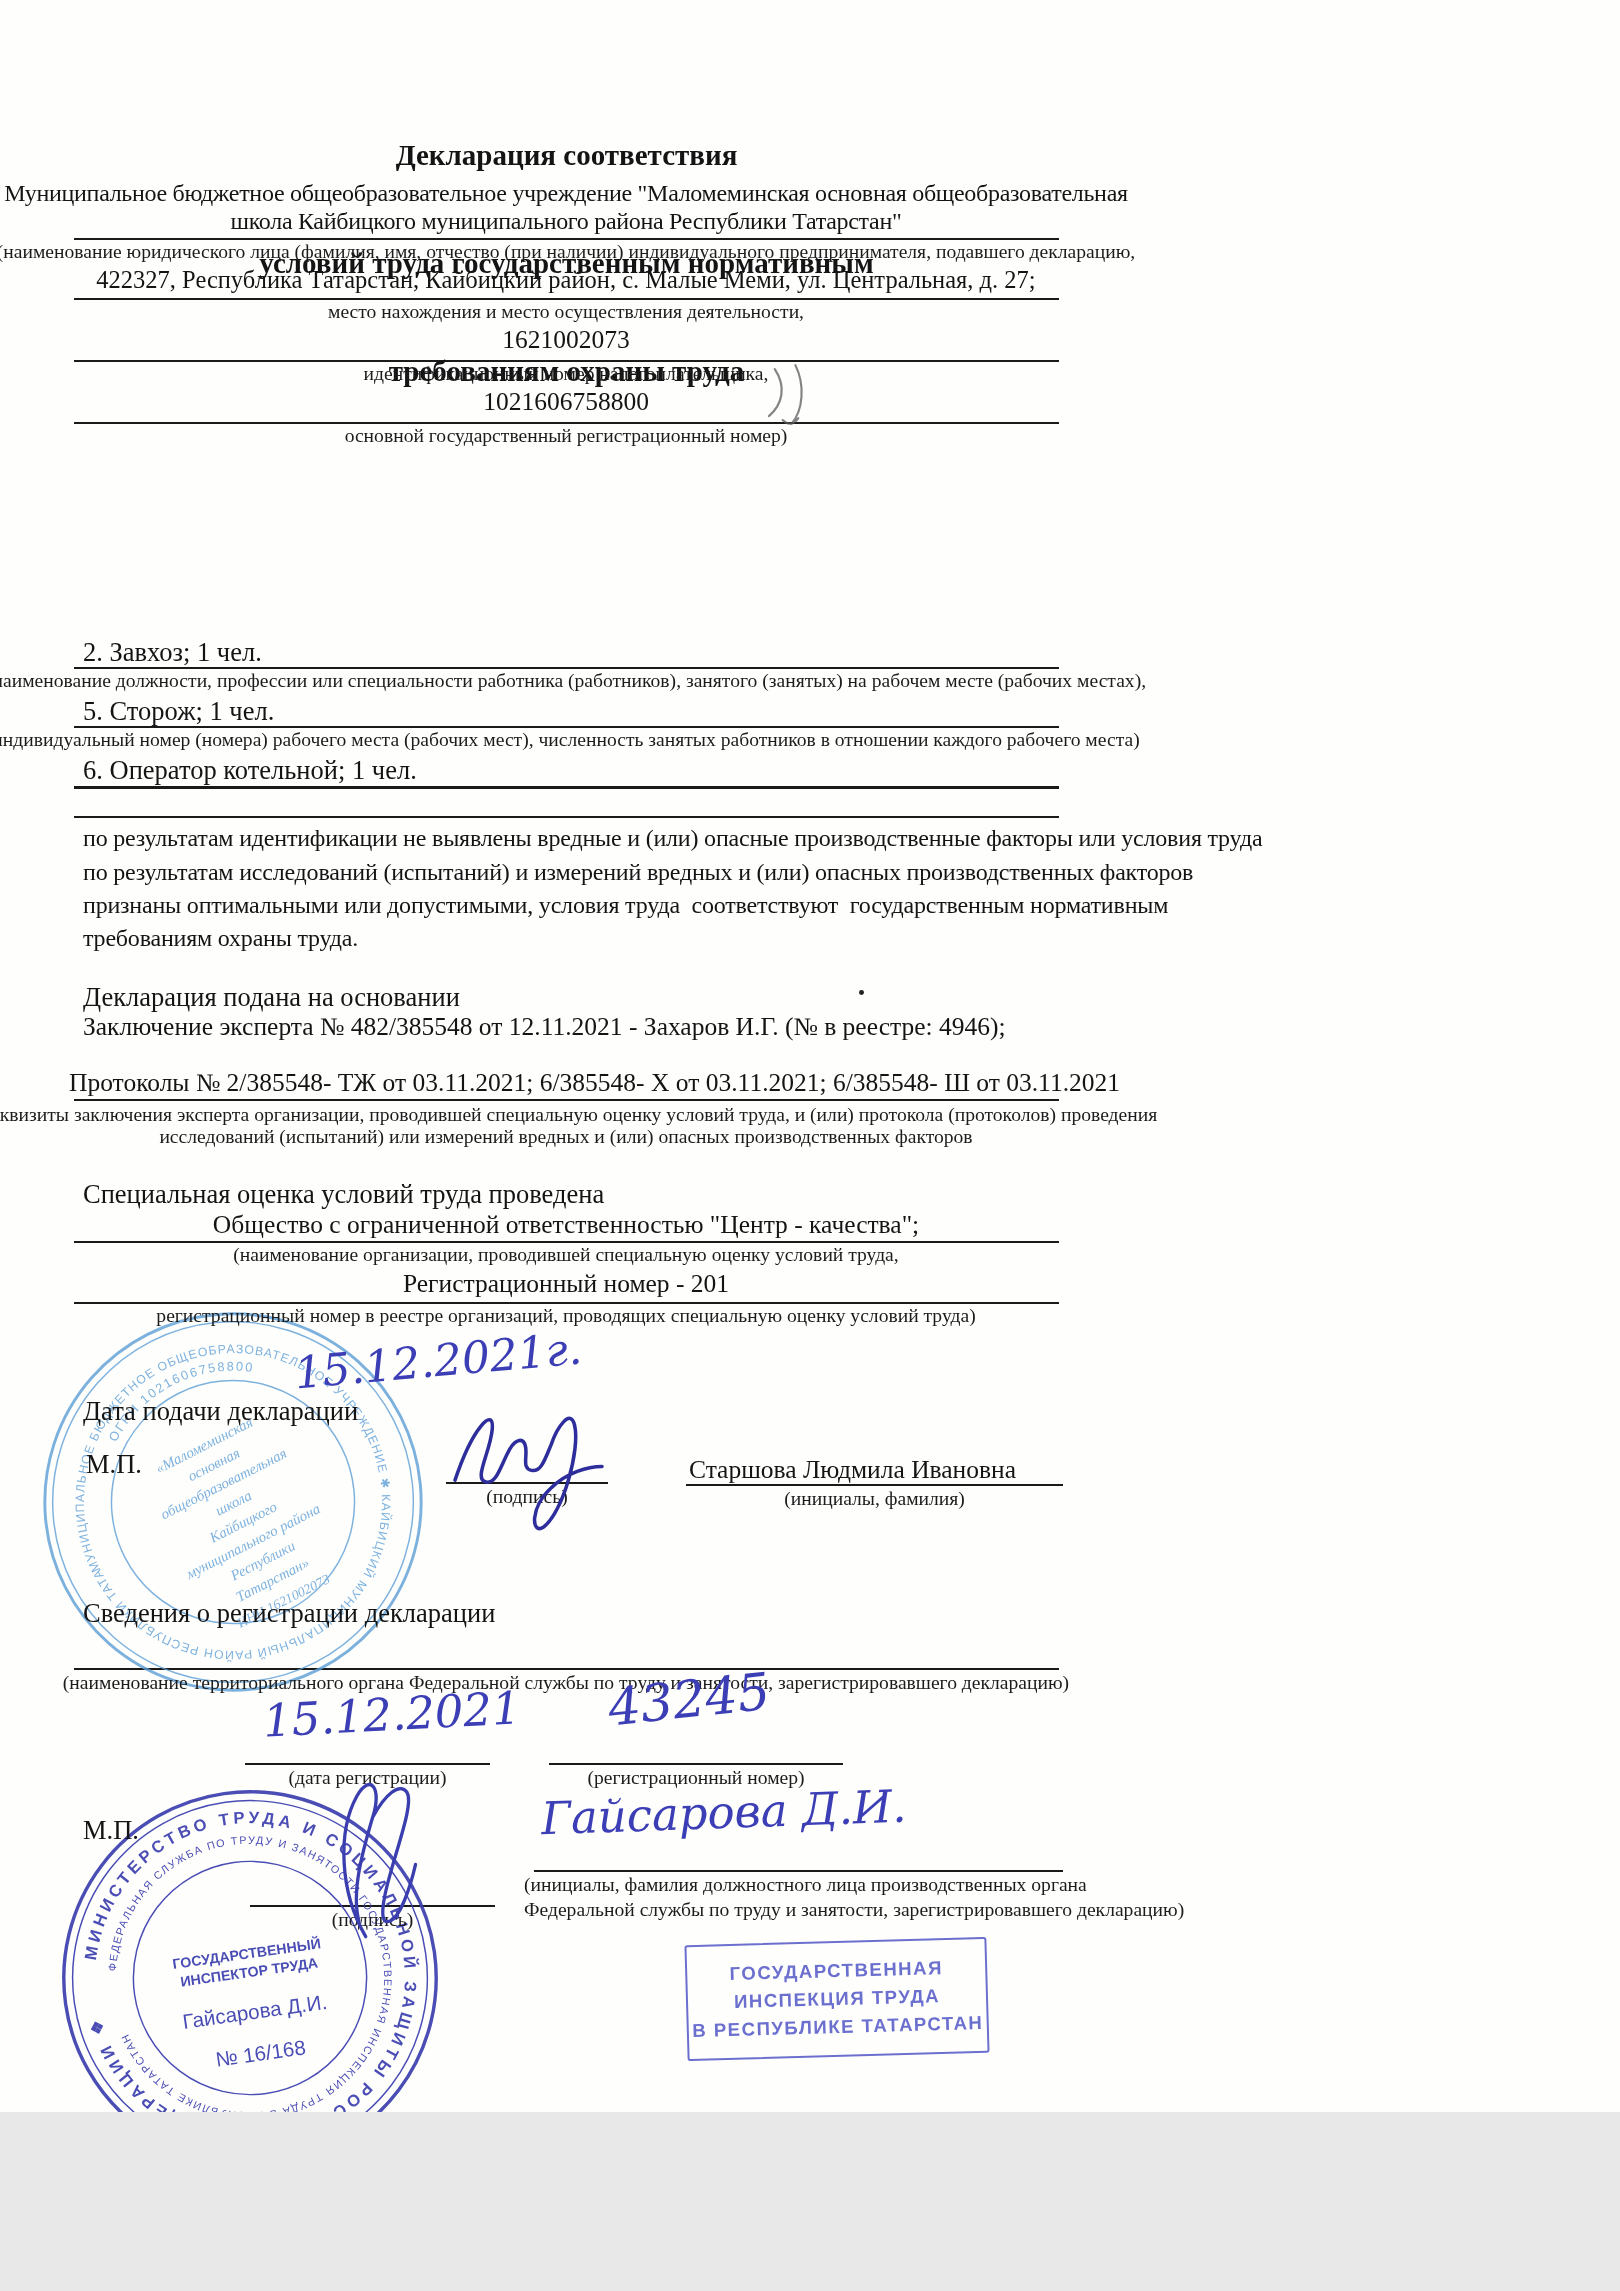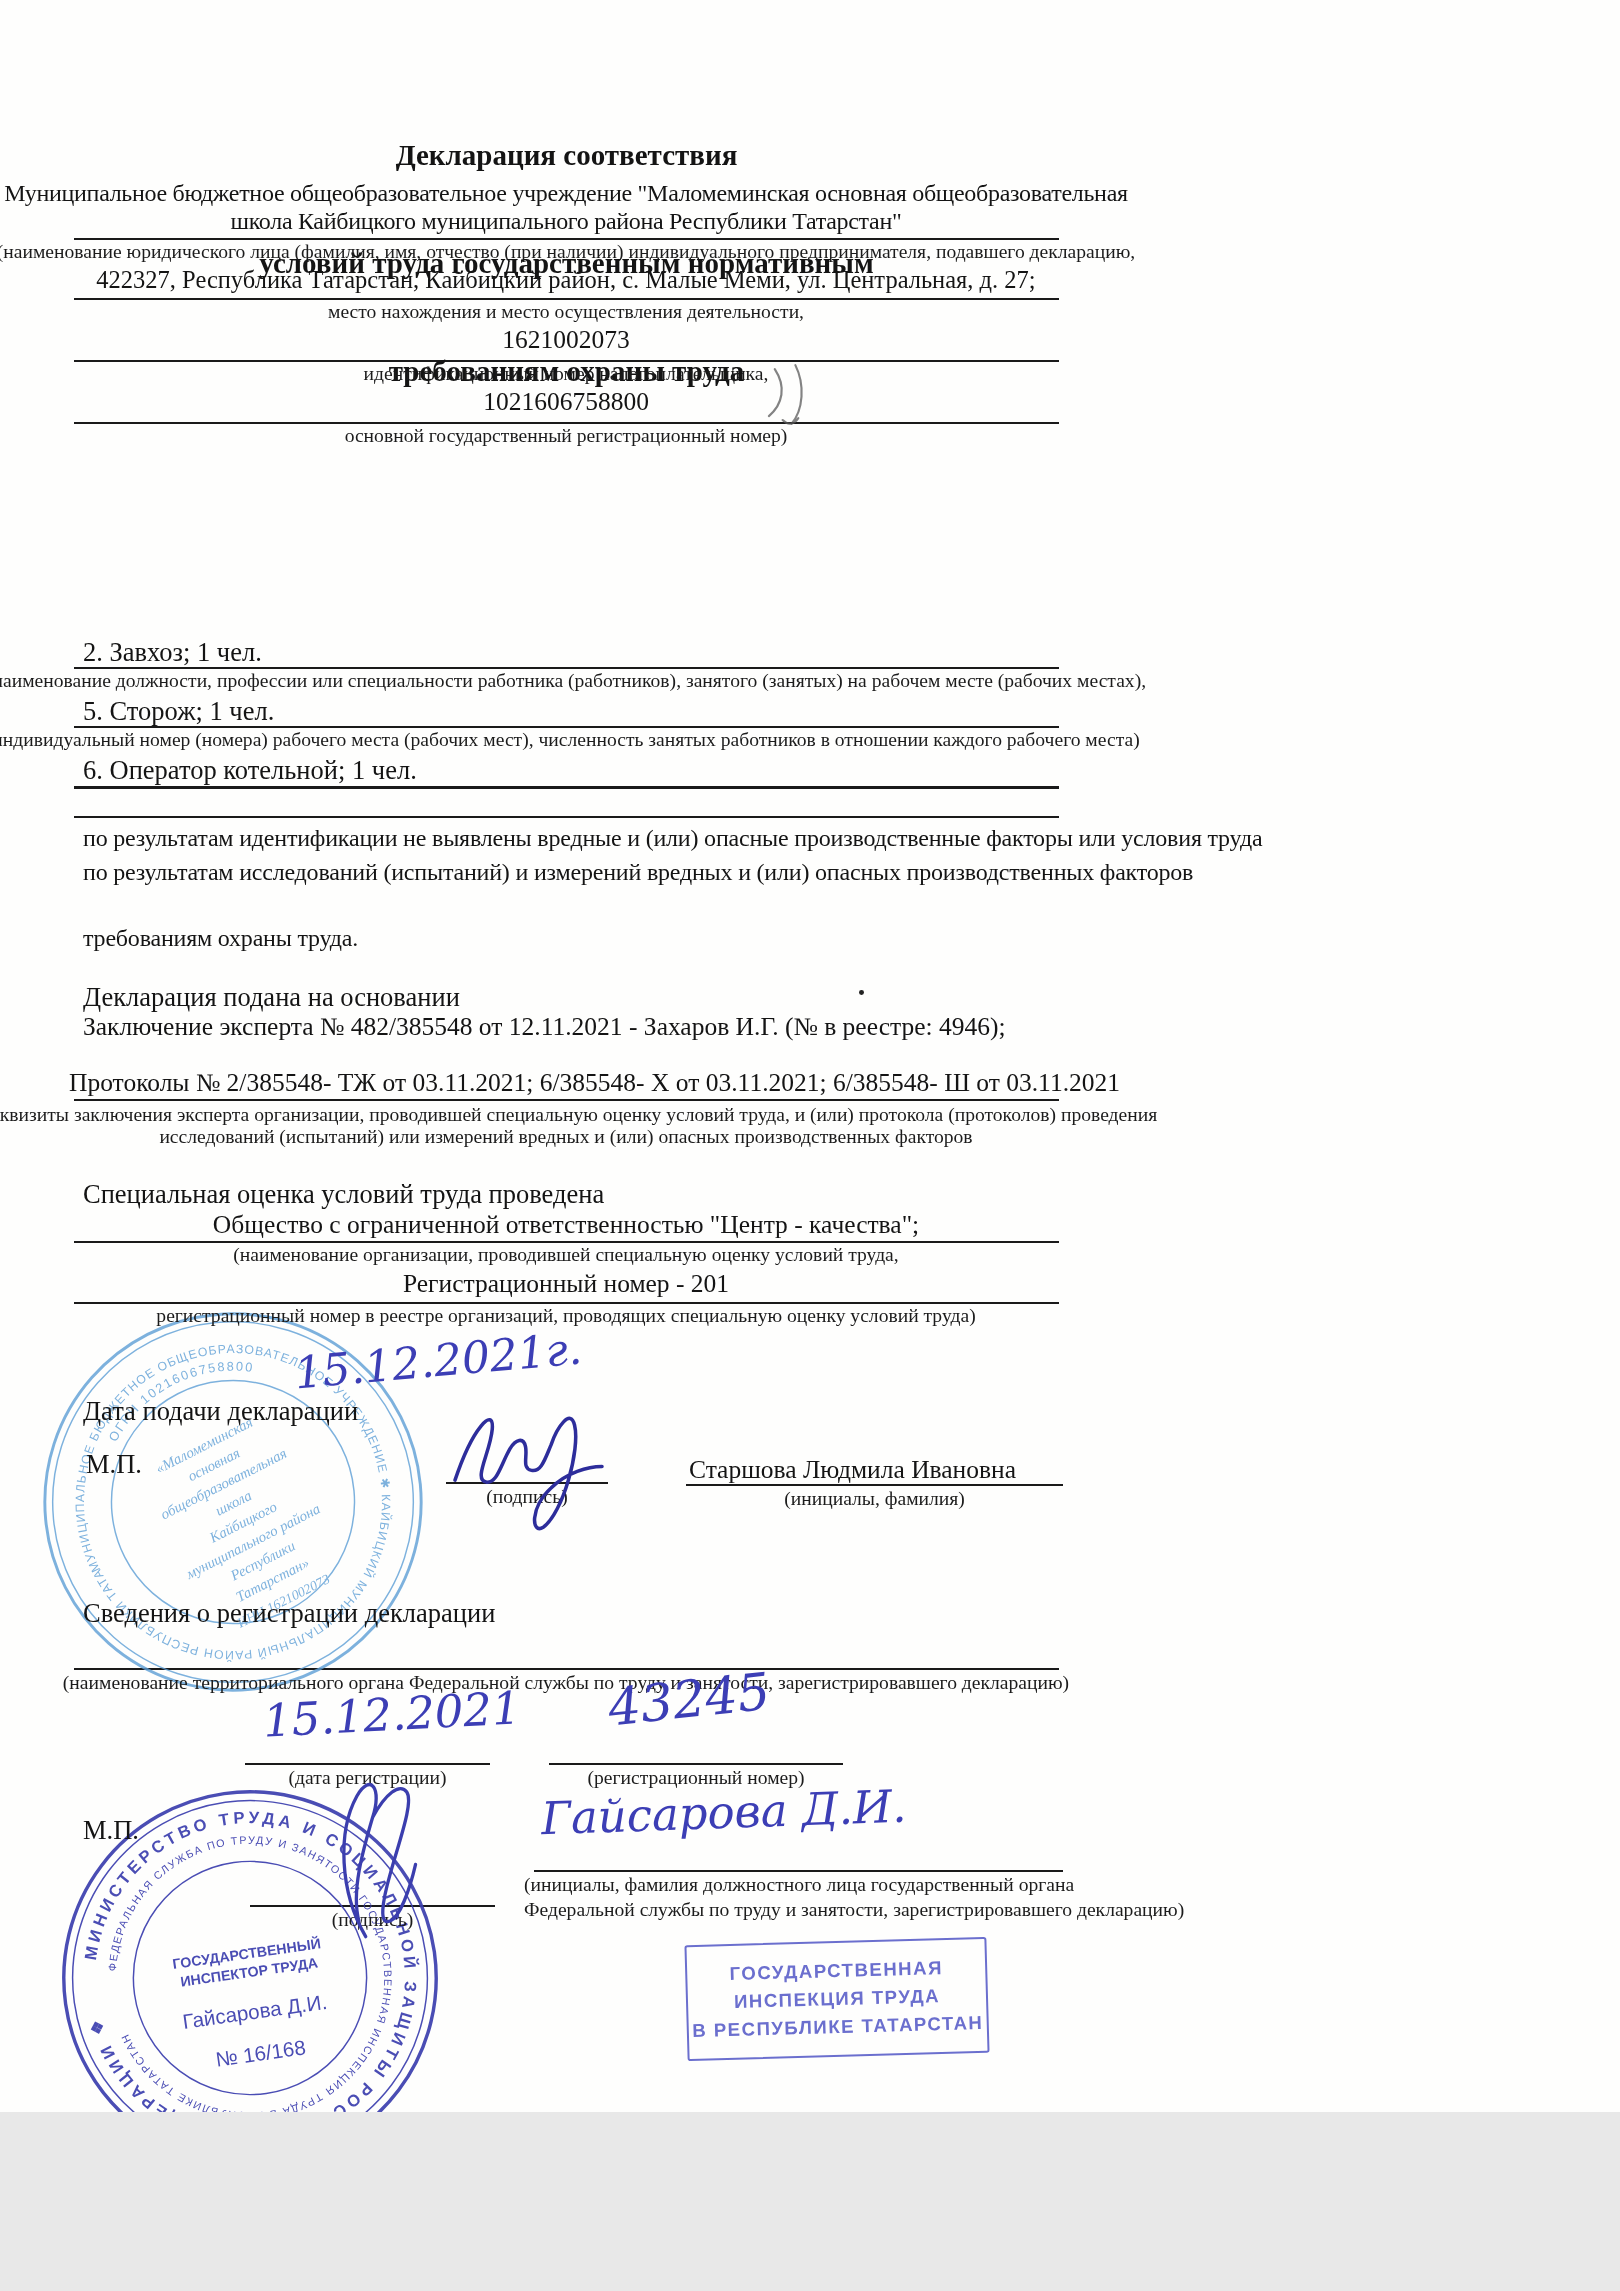--- a/index.html
+++ b/index.html
@@ -63,20 +63,21 @@
   <div class="cx cap z2" style="top:670px">(наименование должности, профессии или специальности работника (работников), занятого (занятых) на рабочем месте (рабочих местах),</div>
   <div class="abs t-main z2" style="left:83px;top:696px">5. Сторож; 1 чел.</div>
   <div class="rule" style="left:74px;top:726px;width:985px"></div>
   <div class="cx cap z2" style="top:729px">индивидуальный номер (номера) рабочего места (рабочих мест), численность занятых работников в отношении каждого рабочего места)</div>
   <div class="abs t-main z2" style="left:83px;top:755px">6. Оператор котельной; 1 чел.</div>
   <div class="rule thick" style="left:74px;top:786px;width:985px"></div>
   <div class="rule med" style="left:74px;top:816px;width:985px"></div>
 
   <div class="abs t-par z2" style="left:83px;top:825px">по результатам идентификации не выявлены вредные и (или) опасные производственные факторы или условия труда</div>
   <div class="abs t-par z2" style="left:83px;top:859px">по результатам исследований (испытаний) и измерений вредных и (или) опасных производственных факторов</div>
+  <div class="abs t-par z2" style="left:83px;top:892px">признаны оптимальными или допустимыми, условия труда  соответствуют  государственным нормативным</div>
   <div class="abs t-par z2" style="left:83px;top:925px">требованиям охраны труда.</div>
 
   <div class="abs t-main z2" style="left:83px;top:982px">Декларация подана на основании</div>
   <div class="abs" style="left:859px;top:990px;width:4.9px;height:4.9px;border-radius:50%;background:#222;z-index:2"></div>
   <div class="abs t-26 z2" style="left:83px;top:1012px">Заключение эксперта № 482/385548 от 12.11.2021 - Захаров И.Г. (№ в реестре: 4946);</div>
   <div class="abs t-26 z2" style="left:69px;top:1068px">Протоколы № 2/385548- ТЖ от 03.11.2021; 6/385548- Х от 03.11.2021; 6/385548- Ш от 03.11.2021</div>
   <div class="rule med" style="left:74px;top:1099px;width:985px"></div>
   <div class="cx cap z2" style="top:1104px">(реквизиты заключения эксперта организации, проводившей специальную оценку условий труда, и (или) протокола (протоколов) проведения</div>
   <div class="cx cap z2" style="top:1126px">исследований (испытаний) или измерений вредных и (или) опасных производственных факторов</div>
 
@@ -168,21 +169,21 @@
   </div>
 
   <svg class="ink" style="left:312px;top:1772px" width="127" height="172" viewBox="0 0 130 175">
     <path d="M55 168 C 28 122, 26 60, 46 24 C 60 0, 72 16, 62 46 C 52 80, 40 122, 48 152 M62 46 C 75 22, 90 10, 97 20 C 104 30, 90 68, 80 104 C 72 132, 68 157, 80 152 C 90 148, 100 120, 106 94" fill="none" stroke="#3b3eae" stroke-width="3.4" stroke-linecap="round"></path>
   </svg>
   <div class="rule" style="left:250px;top:1905px;width:245px"></div>
   <div class="abs cap z2" style="left:250px;top:1909px;width:245px;text-align:center">(подпись)</div>
 
   <div class="hand" style="left:541px;top:1786px;font-size:45px;transform:rotate(-2deg)">Гайсарова Д.И.</div>
   <div class="rule" style="left:534px;top:1870px;width:529px"></div>
-  <div class="abs cap z2" style="left:524px;top:1874px;width:549px;text-align:center">(инициалы, фамилия должностного лица государственный органа</div>
+  <div class="abs cap z2" style="left:524px;top:1874px;width:549px;text-align:center">(инициалы, фамилия должностного лица производственных органа</div>
   <div class="abs cap z2" style="left:524px;top:1899px;width:549px;text-align:center">Федеральной службы по труду и занятости, зарегистрировавшего декларацию)</div>
 
   <div class="rect-stamp">
     <div>ГОСУДАРСТВЕННАЯ</div>
     <div>ИНСПЕКЦИЯ ТРУДА</div>
     <div>В РЕСПУБЛИКЕ ТАТАРСТАН</div>
   </div>
 
 </div>
 

